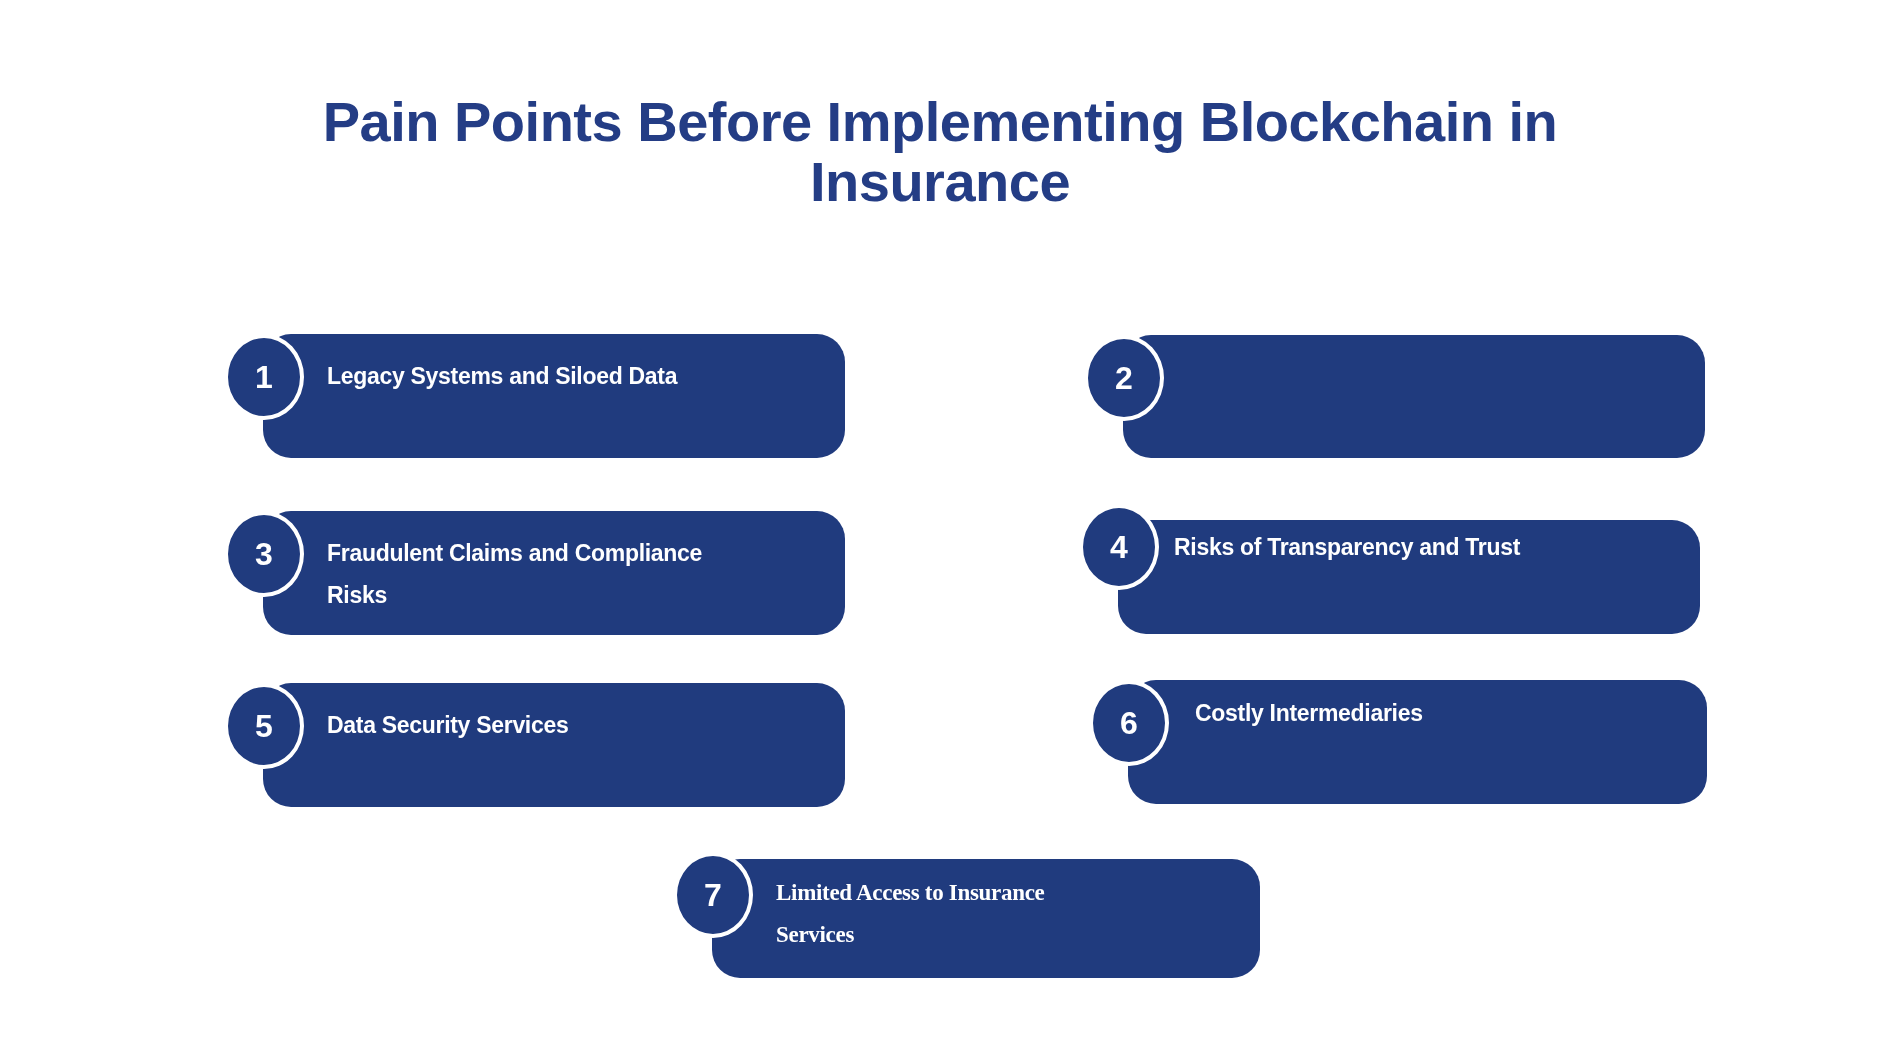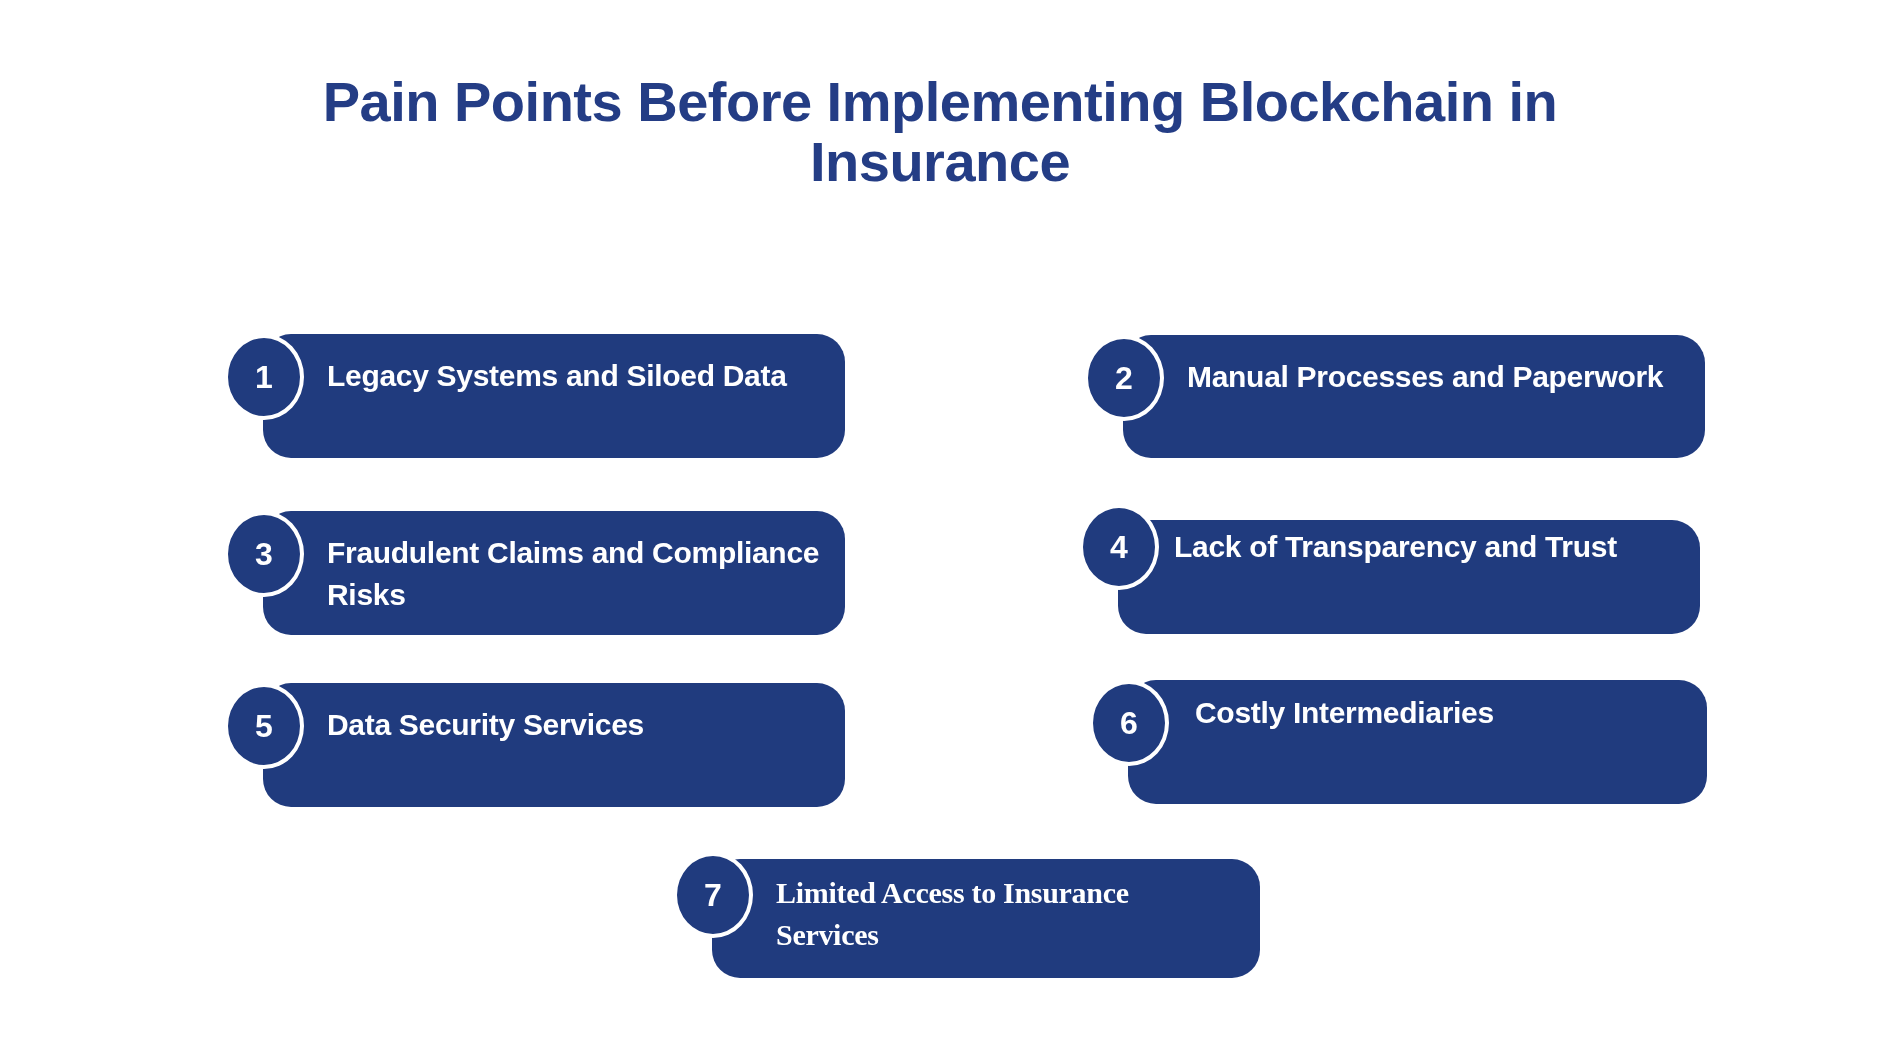--- a/index.html
+++ b/index.html
@@ -12,21 +12,21 @@
     width: 1880px;
     height: 1041px;
     background: var(--background, #ffffff);
     overflow: hidden;
     font-family: "Liberation Sans", sans-serif;
   }
   .title {
     position: absolute;
     left: 0;
     right: 0;
-    top: 72px;
+    top: 92px;
     margin: 0;
     text-align: center;
     font-size: 56px;
     line-height: 60px;
     font-weight: 700;
     letter-spacing: -0.5px;
     color: var(--navy-title, #243d85);
   }
   .pill {
     position: absolute;
@@ -50,21 +50,21 @@
   .badge-num {
     color: var(--text-on-box, #ffffff);
     font-size: 32px;
     font-weight: 700;
   }
   .label {
     box-sizing: border-box;
     width: 100%;
     padding: 21px 18px 0 64px;
     color: var(--text-on-box, #ffffff);
-    font-size: 30px;
+    font-size: 23px;
     line-height: 42px;
     font-weight: 700;
     letter-spacing: -0.3px;
   }
   
   .item-1 { left: 263px;  top: 334px; width: 582px; height: 124px; }
   .item-2 { left: 1123px; top: 335px; width: 582px; height: 123px; }
   .item-3 { left: 263px;  top: 511px; width: 582px; height: 124px; }
   .item-4 { left: 1118px; top: 520px; width: 582px; height: 114px; }
   .item-5 { left: 263px;  top: 683px; width: 582px; height: 124px; }
@@ -88,35 +88,34 @@
     <div class="badge">
       <span class="badge-num">1</span>
     </div>
     <div class="label">Legacy Systems and Siloed Data</div>
   </div>
 
   <div class="pill item-2">
     <div class="badge">
       <span class="badge-num">2</span>
     </div>
-    <div class="label">Manual Processes and Paperwork</div>
   </div>
 
   <div class="pill item-3">
     <div class="badge">
       <span class="badge-num">3</span>
     </div>
     <div class="label">Fraudulent Claims and Compliance<br>Risks</div>
   </div>
 
   <div class="pill item-4">
     <div class="badge">
       <span class="badge-num">4</span>
     </div>
-    <div class="label">Lack of Transparency and Trust</div>
+    <div class="label">Risks of Transparency and Trust</div>
   </div>
 
   <div class="pill item-5">
     <div class="badge">
       <span class="badge-num">5</span>
     </div>
     <div class="label">Data Security Services</div>
   </div>
 
   <div class="pill item-6">

